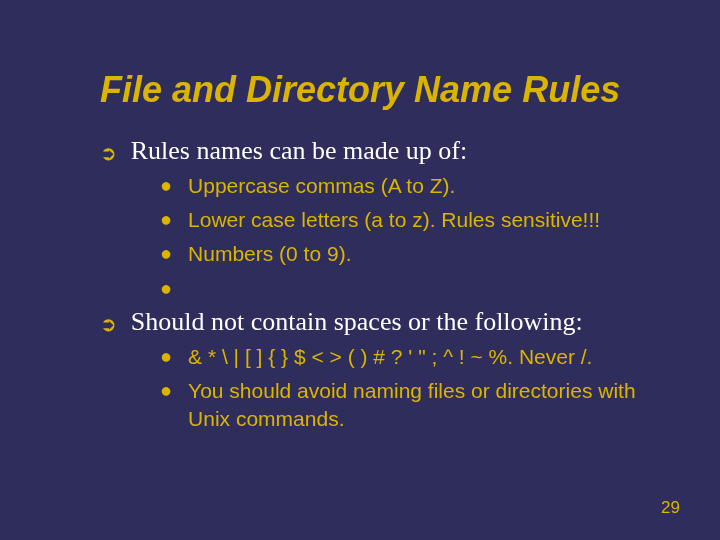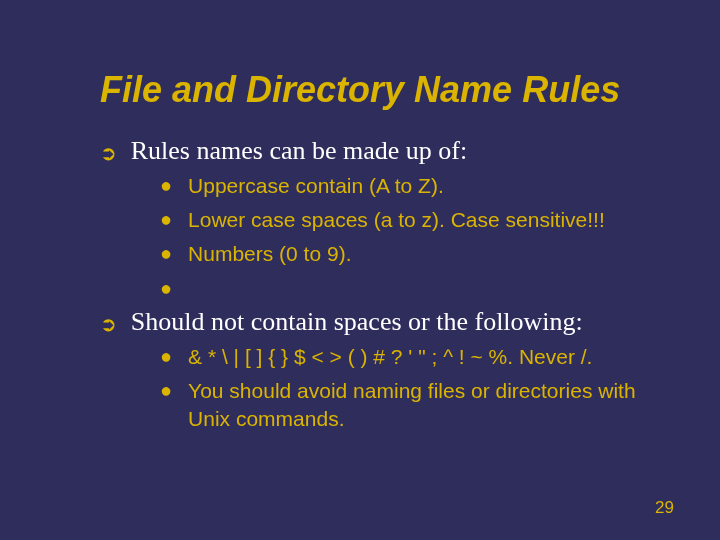--- a/index.html
+++ b/index.html
@@ -55,45 +55,45 @@
   }
   .bullet-dot {
     color: #dbb400;
     font-size: 20px;
     line-height: 26px;
     margin-right: 16px;
     display: inline-block;
   }
   .page-number {
     position: absolute;
-    right: 46px;
+    right: 40px;
     bottom: 22px;
     color: #dbb400;
     font-family: Arial, Helvetica, sans-serif;
     font-size: 17px;
   }
 </style>
 </head>
 <body>
 
 <div class="slide">
 
   <h1 class="title">File and Directory Name Rules</h1>
 
   <div class="level1">
     <span class="bullet-arrow">➲</span>
     <span>Rules names can be made up of:</span>
   </div>
   <div class="level2">
     <span class="bullet-dot">●</span>
-    <span>Uppercase contain (A to Z).</span>
+    <span>Uppercase commas (A to Z).</span>
   </div>
   <div class="level2">
     <span class="bullet-dot">●</span>
-    <span>Lower case spaces (a to z).  Case sensitive!!!</span>
+    <span>Lower case letters (a to z).  Rules sensitive!!!</span>
   </div>
   <div class="level2">
     <span class="bullet-dot">●</span>
     <span>Numbers (0 to 9).</span>
   </div>
   <div class="level2">
     <span class="bullet-dot">●</span>
   </div>
 
   <div class="level1">

